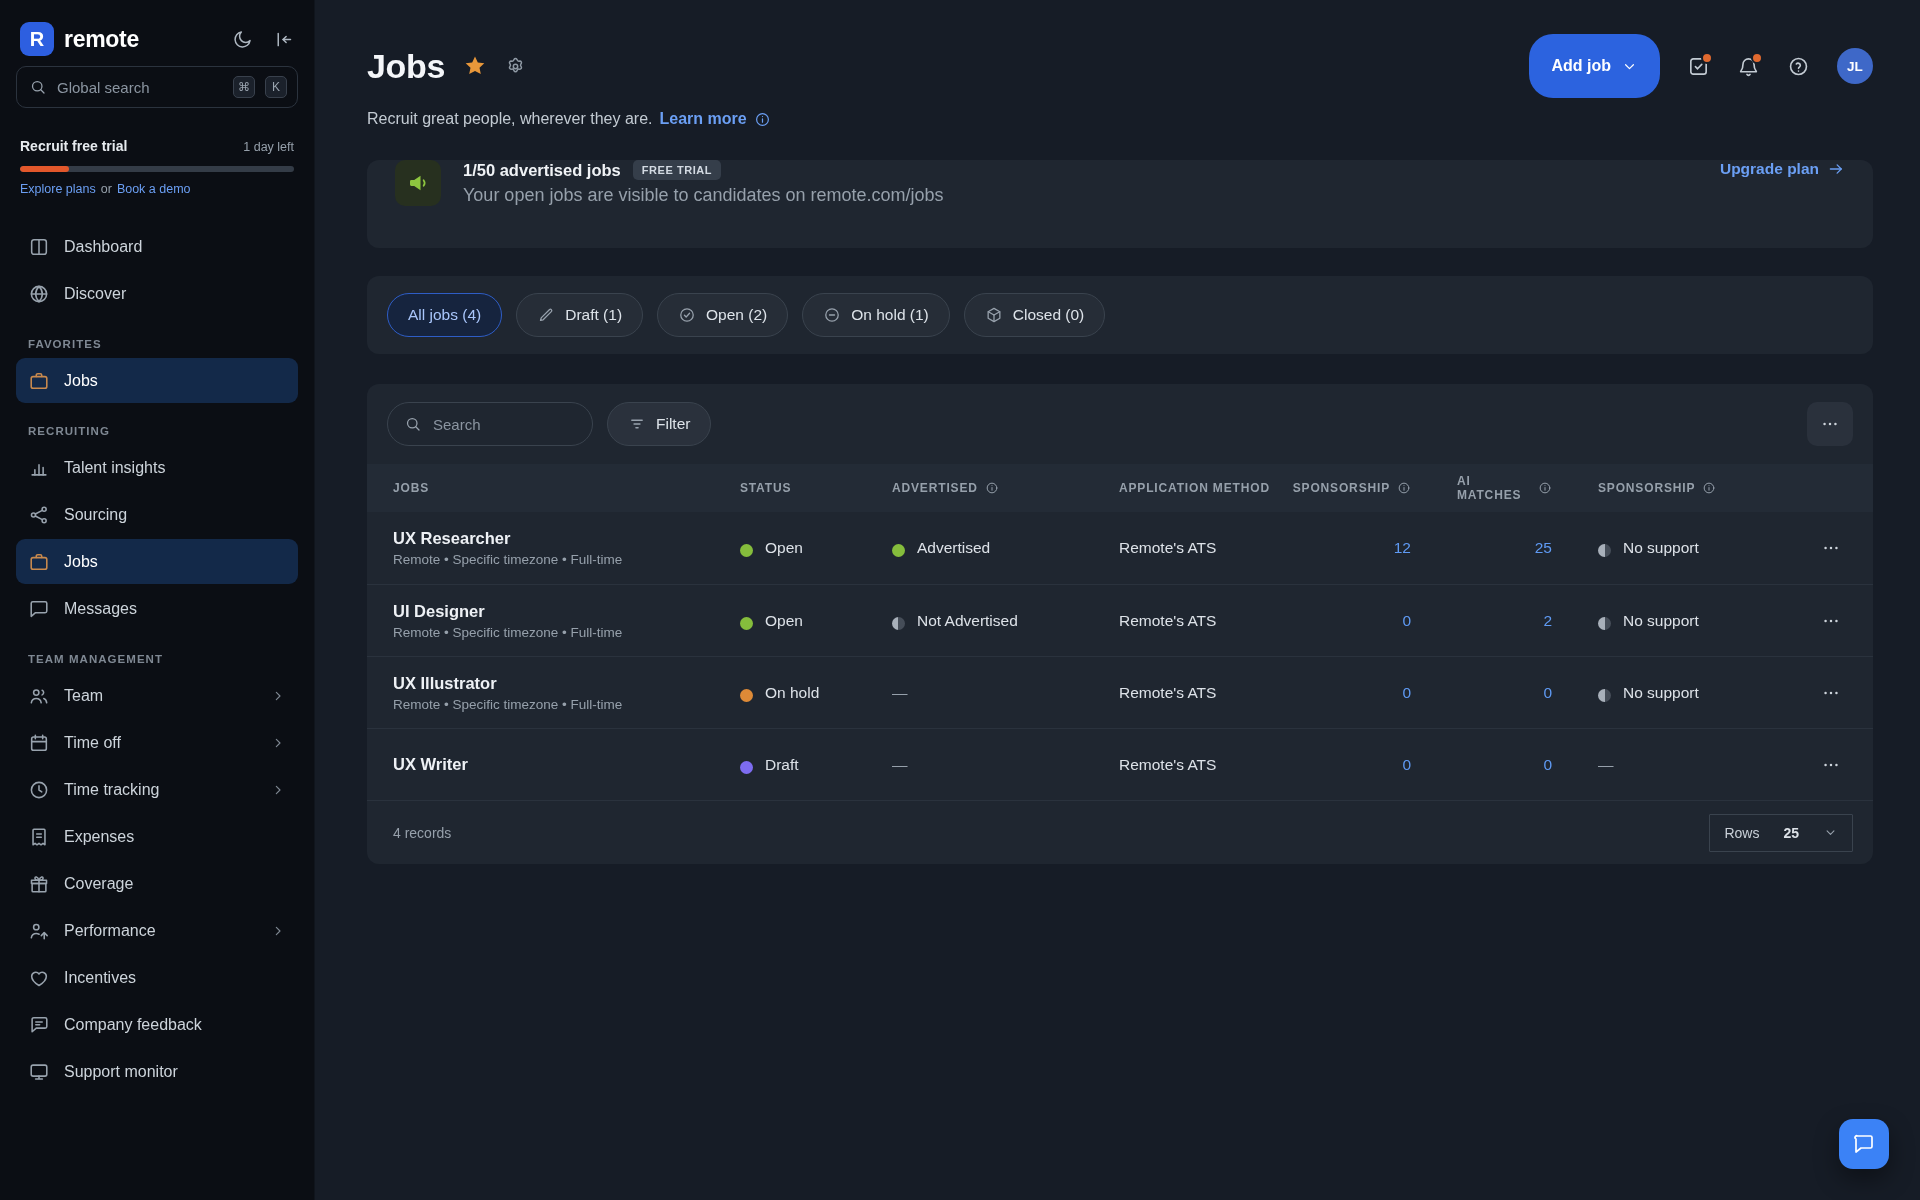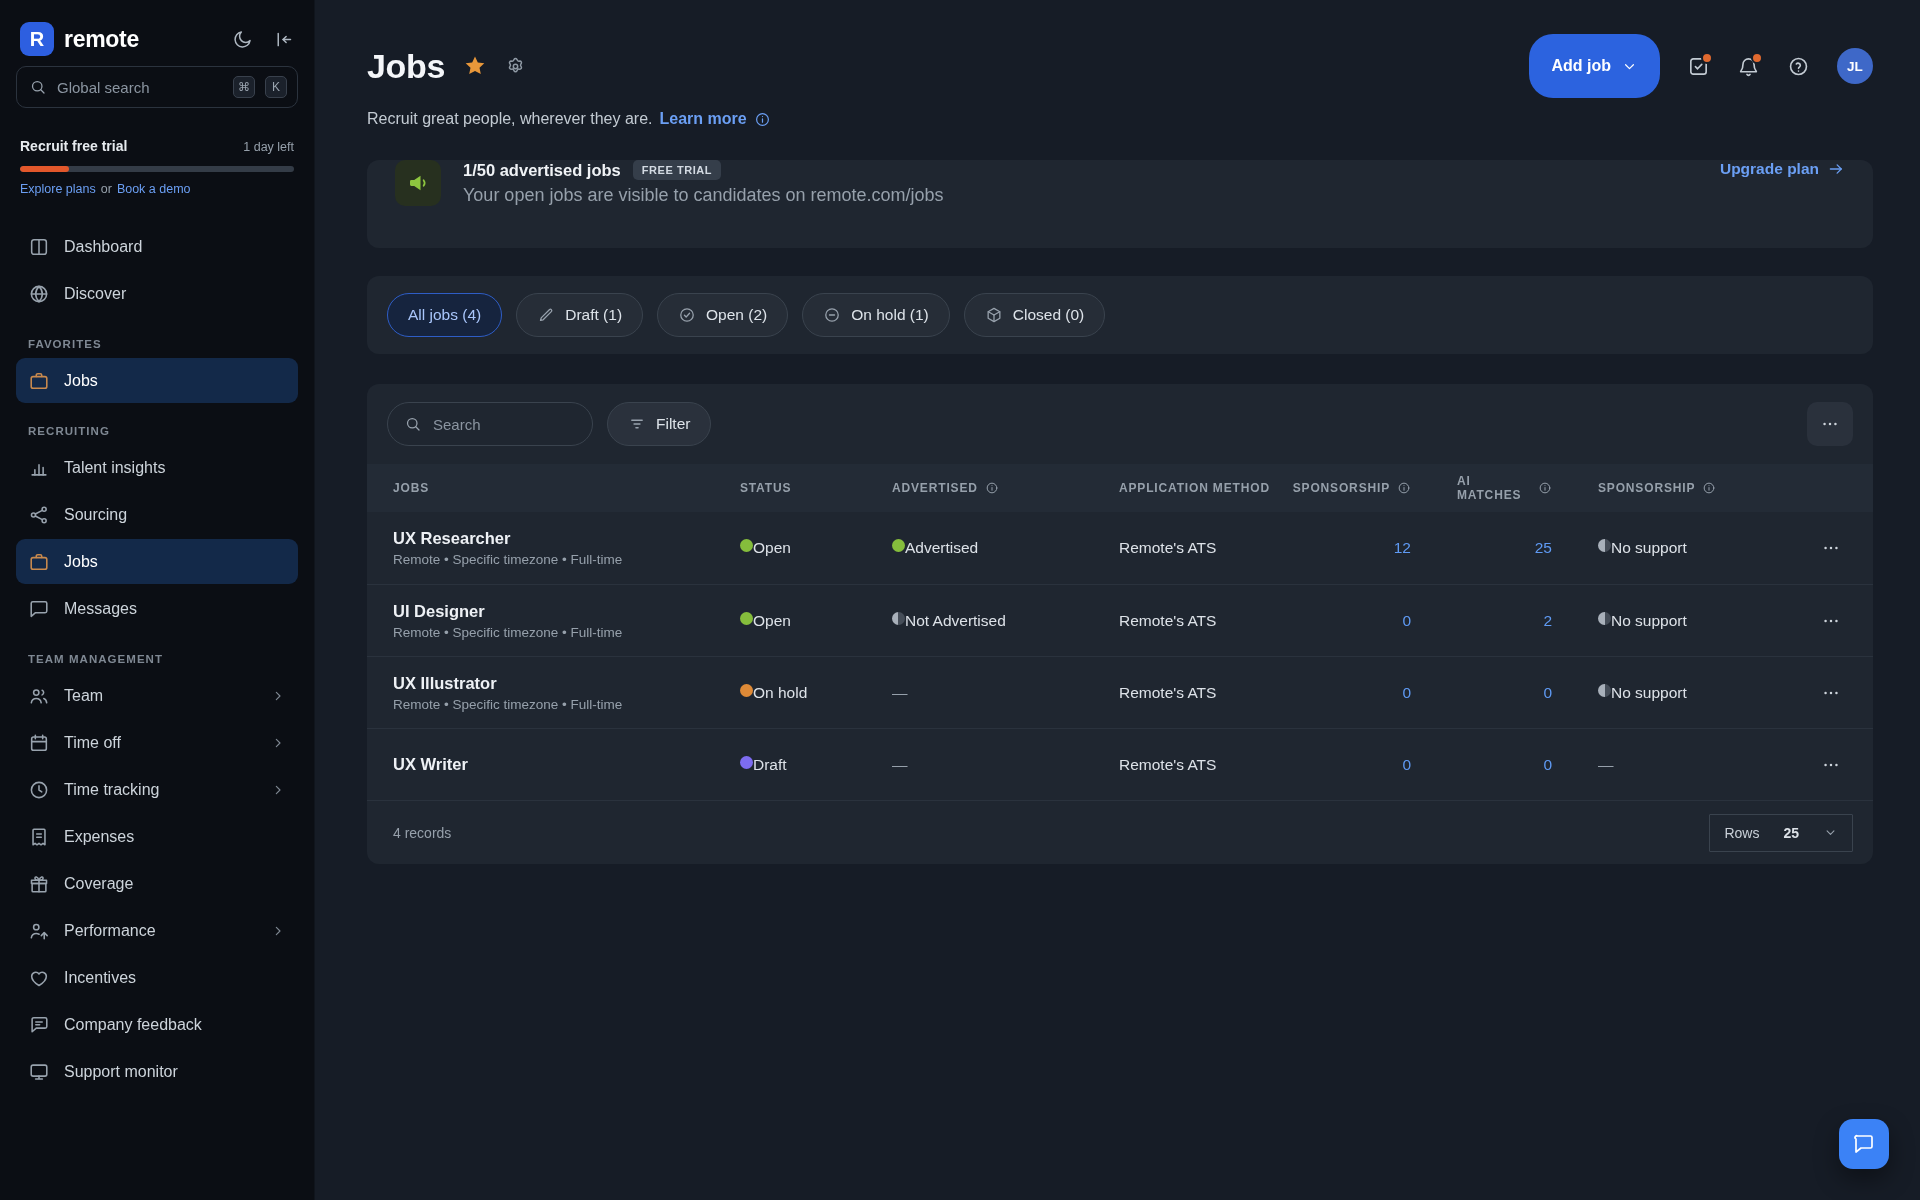--- a/index.html
+++ b/index.html
@@ -89,21 +89,21 @@
   .tgrid{display:grid;grid-template-columns:minmax(0,1fr) 152px 227px 185px 153px 141px 191px 84px;align-items:center}
   #thead{height:48px;background:var(--thead);font-size:12px;font-weight:700;letter-spacing:.07em;color:#96a0ab}
   .th{display:flex;align-items:center;gap:7px}
   .th.right{justify-content:flex-end;padding-right:46px}
   .c-first{padding-left:26px}
   .trow{height:72px;cursor:pointer}
   #tbody .trow + .trow{border-top:1px solid var(--border)}
   .c-jobs{display:flex;flex-direction:column;justify-content:center;align-items:flex-start;padding-left:26px;min-width:0}
   .job-title{font-size:16.5px;font-weight:600;color:var(--text)}
   .job-sub{margin-top:4px;font-size:13.5px;color:var(--muted)}
-  .cell{display:flex;align-items:flex-start;gap:0;font-size:15.5px;color:#dde2e8;min-width:0}
+  .cell{display:flex;align-items:flex-end;gap:12px;font-size:15.5px;color:#dde2e8;min-width:0}
   .cell.right{justify-content:flex-end;padding-right:46px}
   .cell.center{justify-content:center}
   .dot{width:13px;height:13px;border-radius:50%;display:inline-block;flex:none}
   .dot.green{background:var(--green)}
   .dot.orange{background:var(--orange)}
   .dot.purple{background:var(--purple)}
   .dot.half{background:linear-gradient(90deg,var(--half) 0 50%,#454d58 50% 100%)}
   .num-link{color:#5f9af3;font-size:15.5px}
   .muted{color:var(--muted)}
   .row-more{width:38px;height:38px;border:none;background:transparent;color:#cdd4db;display:flex;align-items:center;justify-content:center;margin:0 auto}

